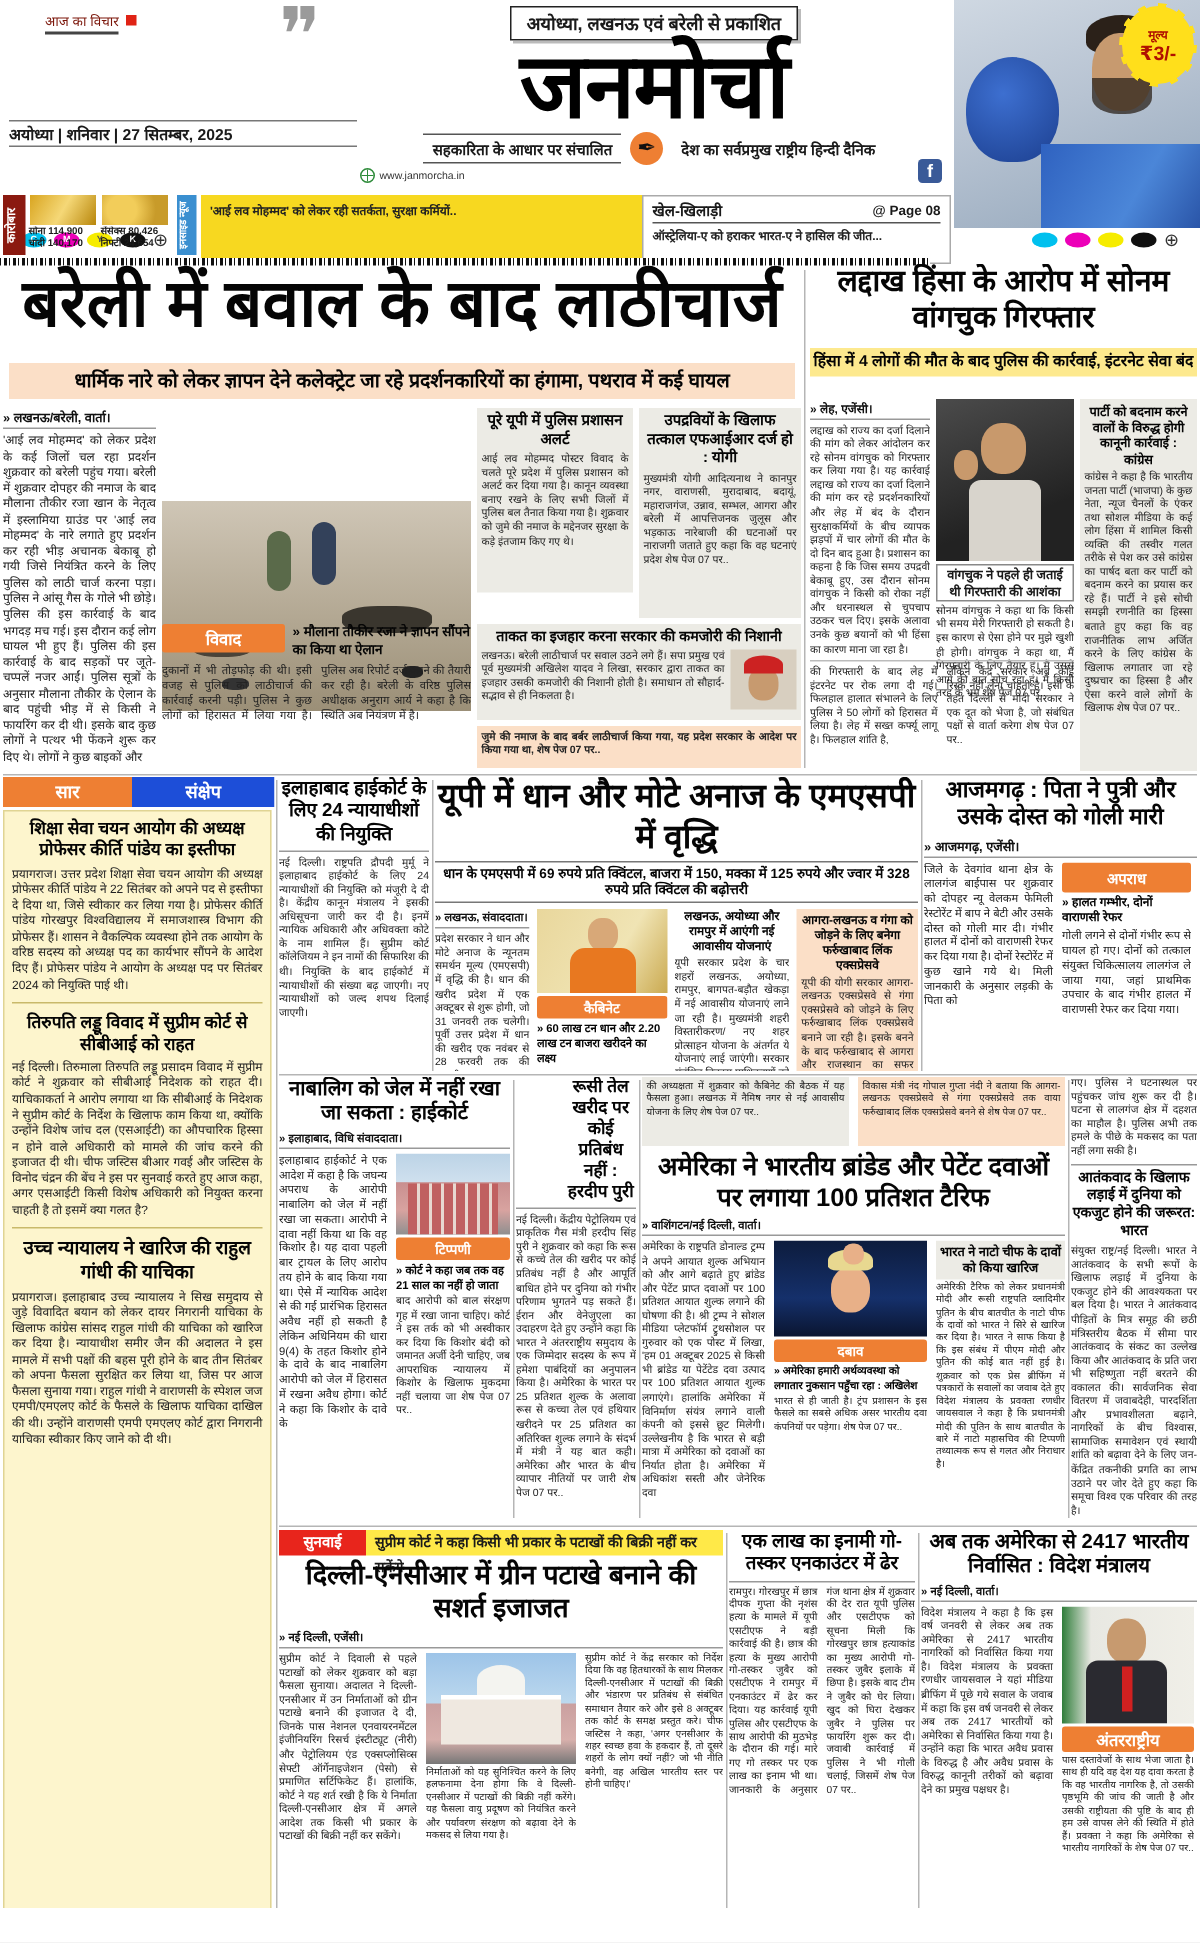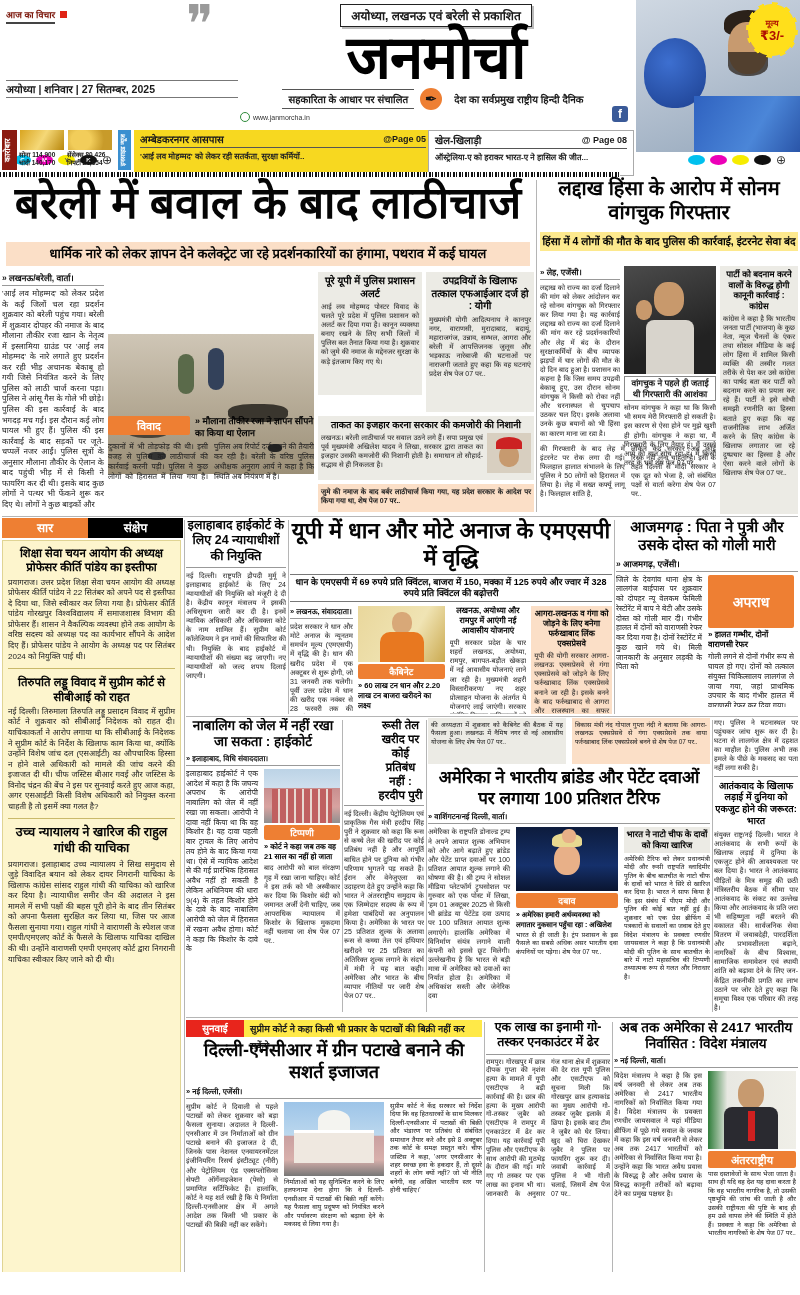--- a/index.html
+++ b/index.html
@@ -14,21 +14,21 @@
   .obox{background:#ee7f33;color:#fff;font-weight:bold;text-align:center;border-radius:2px;}
   .graybox{background:#ecebe5;}
   .peachbox{background:#fbdfc7;}
   .ybox{background:#fdf5cd;border:1px solid #e0d493;}
   .btitle{font-weight:bold;text-align:center;color:#050505;line-height:1.25;}
   .vsep{position:absolute;width:1px;background:#b5b5b5;}
   .hsep{position:absolute;height:1px;background:#b5b5b5;}
   .point{font-weight:bold;font-size:7.5px;line-height:1.3;color:#050505;}
   
   #quotebox{left:6px;top:4px;width:208px;height:72px;}
-  #qlabel{font-size:9px;font-weight:bold;color:#7a1408;border-bottom:2px solid #444;display:inline-block;padding-bottom:1px;}
+  #qlabel{font-size:9px;font-weight:normal;color:#7a1408;border-bottom:2px solid #444;display:inline-block;padding-bottom:1px;margin-left:24px;}
   #qsq{width:7px;height:7px;background:#e02315;display:inline-block;}
   #qmark{position:absolute;right:0;top:0;font-size:52px;color:#9a9a9a;line-height:0.8;}
   #quote{font-size:8.5px;line-height:1.35;color:#222;margin-top:6px;text-align:left;}
   #datebox{left:6px;top:80px;width:232px;height:46px;}
   #dateline{font-size:10.5px;font-weight:bold;border-top:1px solid #777;border-bottom:1px solid #777;padding:1px 0;}
   .datecell{font-size:8.5px;font-weight:bold;padding-top:2px;}
   .regcell{font-size:7px;border-top:1px solid #777;border-bottom:1px solid #777;padding:1px 0;margin-top:2px;}
   #mh-center{left:240px;top:4px;width:392px;height:122px;text-align:center;}
   #pubbox{display:inline-block;border:1.5px solid #222;padding:2px 10px;font-size:12px;font-weight:bold;box-shadow:2px 2px 0 #bbb;}
   #papertitle{font-size:60px;font-weight:900;line-height:1.02;letter-spacing:-1px;color:#000;}
@@ -142,24 +142,20 @@
   <div class="rate abs" id="rate1">
     <div>सोना 114,900</div>
     <div>चांदी 140,170</div>
   </div>
   <div class="rate abs" id="rate2">
     <div>सेंसेक्स 80,426</div>
     <div>निफ्टी 24,654</div>
   </div>
   <div class="block vlabel" id="inslabel">इनसाइड न्यूज</div>
   <div class="block" id="insbox1">
-    <div class="insrow">
-      <span class="institle">अम्बेडकरनगर आसपास</span>
-      <span class="inspage">@Page 05</span>
-    </div>
     <div class="instext">'आई लव मोहम्मद' को लेकर रही सतर्कता, सुरक्षा कर्मियों..</div>
   </div>
   <div class="block" id="insbox2">
     <div class="insrow">
       <span class="institle">खेल-खिलाड़ी</span>
       <span class="inspage">@ Page 08</span>
     </div>
     <div class="instext">ऑस्ट्रेलिया-ए को हराकर भारत-ए ने हासिल की जीत...</div>
   </div>
   <div class="block" id="barcode"></div>
@@ -229,21 +225,21 @@
     </div>
     <div class="abs" style="left:0;top:264px;width:176px;height:74px;border-top:1px solid #bbb;padding-top:3px;display:flex;gap:6px;">
       <div class="small" style="flex:1;">की गिरफ्तारी के बाद लेह में इंटरनेट पर रोक लगा दी गई। फिलहाल हालात संभालने के लिए पुलिस ने 50 लोगों को हिरासत में लिया है। लेह में सख्त कर्फ्यू लागू है। फिलहाल शांति है,</div>
       <div class="small" style="flex:1;">लेकिन केंद्र सरकार अब कोई रिस्क नहीं लेना चाहती है। इसी के तहत दिल्ली से मोदी सरकार ने एक दूत को भेजा है, जो संबंधित पक्षों से वार्ता करेगा शेष पेज 07 पर..</div>
     </div>
   </div>
 
   <div class="block" style="left:2px;top:518px;width:181px;height:754px;">
     <div style="display:flex;height:20px;justify-content:flex-end;">
       <div class="obox" style="width:86px;font-size:12px;line-height:20px;border-radius:0;">सार</div>
-      <div style="width:95px;background:#000000;color:#fff;font-weight:bold;font-size:12px;line-height:20px;text-align:center;">संक्षेप</div>
+      <div style="width:95px;background:#1d4ed8;color:#fff;font-weight:bold;font-size:12px;line-height:20px;text-align:center;">संक्षेप</div>
     </div>
     <div class="ybox" style="position:absolute;left:0;top:22px;width:179px;height:811px;padding:5px;box-sizing:border-box;">
       <div class="btitle" style="font-size:11.5px;">शिक्षा सेवा चयन आयोग की अध्यक्ष प्रोफेसर कीर्ति पांडेय का इस्तीफा</div>
       <div class="body" style="font-size:8px;margin-top:3px;">प्रयागराज। उत्तर प्रदेश शिक्षा सेवा चयन आयोग की अध्यक्ष प्रोफेसर कीर्ति पांडेय ने 22 सितंबर को अपने पद से इस्तीफा दे दिया था, जिसे स्वीकार कर लिया गया है। प्रोफेसर कीर्ति पांडेय गोरखपुर विश्वविद्यालय में समाजशास्त्र विभाग की प्रोफेसर हैं। शासन ने वैकल्पिक व्यवस्था होने तक आयोग के वरिष्ठ सदस्य को अध्यक्ष पद का कार्यभार सौंपने के आदेश दिए हैं। प्रोफेसर पांडेय ने आयोग के अध्यक्ष पद पर सितंबर 2024 को नियुक्ति पाई थी।</div>
       <div style="border-top:1px solid #c9b96a;margin:6px 0;"></div>
       <div class="btitle" style="font-size:11.5px;">तिरुपति लड्डू विवाद में सुप्रीम कोर्ट से सीबीआई को राहत</div>
       <div class="body" style="font-size:8px;margin-top:3px;">नई दिल्ली। तिरुमाला तिरुपति लड्डू प्रसादम विवाद में सुप्रीम कोर्ट ने शुक्रवार को सीबीआई निदेशक को राहत दी। याचिकाकर्ता ने आरोप लगाया था कि सीबीआई के निदेशक ने सुप्रीम कोर्ट के निर्देश के खिलाफ काम किया था, क्योंकि उन्होंने विशेष जांच दल (एसआईटी) का औपचारिक हिस्सा न होने वाले अधिकारी को मामले की जांच करने की इजाजत दी थी। चीफ जस्टिस बीआर गवई और जस्टिस के विनोद चंद्रन की बेंच ने इस पर सुनवाई करते हुए आज कहा, अगर एसआईटी किसी विशेष अधिकारी को नियुक्त करना चाहती है तो इसमें क्या गलत है?</div>
       <div style="border-top:1px solid #c9b96a;margin:6px 0;"></div>
       <div class="btitle" style="font-size:12.5px;">उच्च न्यायालय ने खारिज की राहुल गांधी की याचिका</div>
       <div class="body" style="font-size:8px;margin-top:3px;">प्रयागराज। इलाहाबाद उच्च न्यायालय ने सिख समुदाय से जुड़े विवादित बयान को लेकर दायर निगरानी याचिका के खिलाफ कांग्रेस सांसद राहुल गांधी की याचिका को खारिज कर दिया है। न्यायाधीश समीर जैन की अदालत ने इस मामले में सभी पक्षों की बहस पूरी होने के बाद तीन सितंबर को अपना फैसला सुरक्षित कर लिया था, जिस पर आज फैसला सुनाया गया। राहुल गांधी ने वाराणसी के स्पेशल जज एमपी/एमएलए कोर्ट के फैसले के खिलाफ याचिका दाखिल की थी। उन्होंने वाराणसी एमपी एमएलए कोर्ट द्वारा निगरानी याचिका स्वीकार किए जाने को दी थी।</div>
@@ -282,21 +278,21 @@
       </div>
     </div>
   </div>
 
   <div class="block" style="left:616px;top:518px;width:182px;height:196px;">
     <div class="hl" style="font-size:15px;">आजमगढ़ : पिता ने पुत्री और उसके दोस्त को गोली मारी</div>
     <div class="byline" style="margin-top:3px;">» आजमगढ़, एजेंसी।</div>
     <div style="display:flex;gap:6px;height:132px;">
       <div class="small" style="width:86px;font-size:7.5px;">जिले के देवगांव थाना क्षेत्र के लालगंज बाईपास पर शुक्रवार को दोपहर न्यू वेलकम फेमिली रेस्टोरेंट में बाप ने बेटी और उसके दोस्त को गोली मार दी। गंभीर हालत में दोनों को वाराणसी रेफर कर दिया गया है। दोनों रेस्टोरेंट में कुछ खाने गये थे। मिली जानकारी के अनुसार लड़की के पिता को</div>
       <div style="width:86px;overflow:hidden;">
-        <div class="obox" style="font-size:14px;padding:17px 0;font-family:Liberation Serif, serif;">अपराध</div>
+        <div class="obox" style="font-size:10px;padding:3px 0;font-family:Liberation Serif, serif;">अपराध</div>
         <div class="point" style="font-size:8px;margin-top:2px;">» हालत गम्भीर, दोनों वाराणसी रेफर</div>
         <div class="small" style="margin-top:2px;font-size:7.5px;">गोली लगने से दोनों गंभीर रूप से घायल हो गए। दोनों को तत्काल संयुक्त चिकित्सालय लालगंज ले जाया गया, जहां प्राथमिक उपचार के बाद गंभीर हालत में वाराणसी रेफर कर दिया गया।</div>
       </div>
     </div>
   </div>
 
   <div class="block" style="left:186px;top:718px;width:154px;height:296px;">
     <div class="hl" style="font-size:13.5px;">नाबालिग को जेल में नहीं रखा जा सकता : हाईकोर्ट</div>
     <div class="byline" style="margin-top:2px;font-size:7.5px;">» इलाहाबाद, विधि संवाददाता।</div>
     <div style="display:flex;gap:6px;height:236px;">

